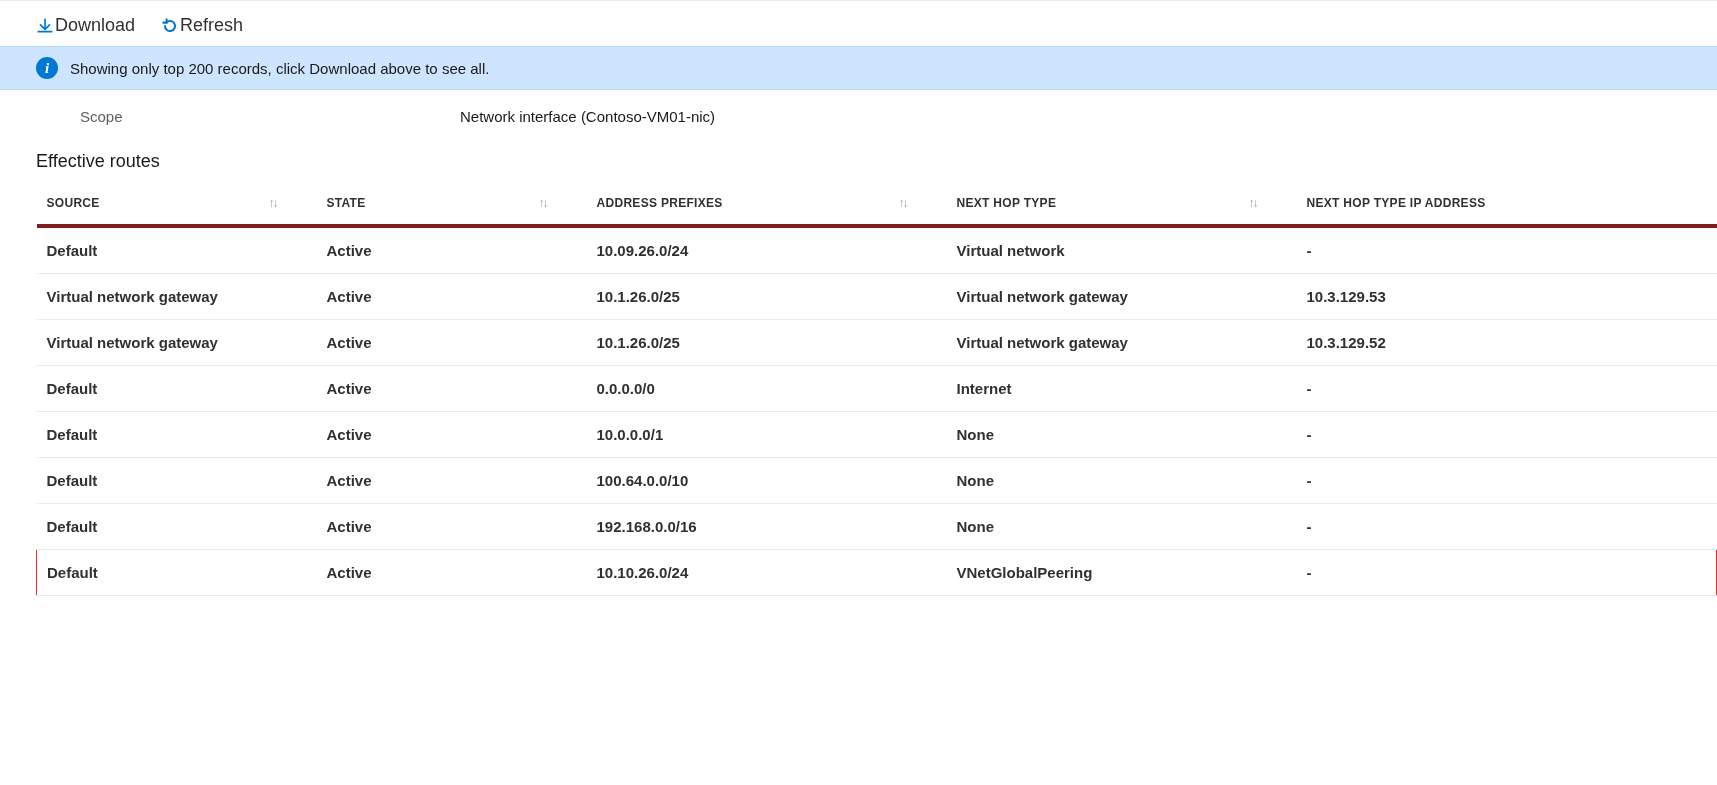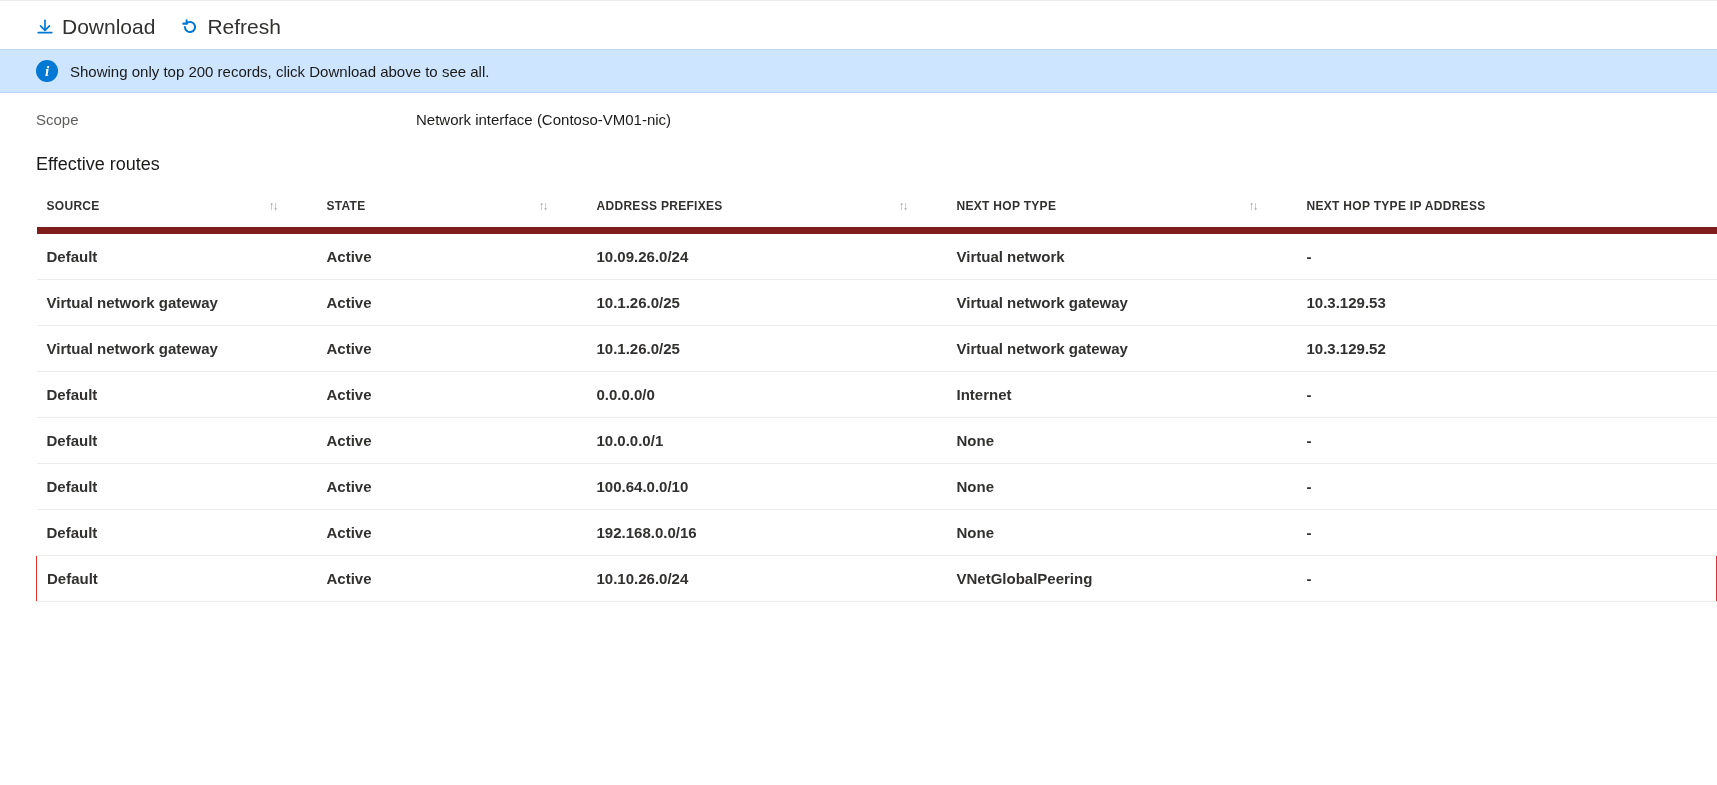--- a/index.html
+++ b/index.html
@@ -20,23 +20,23 @@
   }
   .toolbar {
     display: flex;
     align-items: center;
     gap: 26px;
     padding: 0 36px 10px 36px;
   }
   .tb-btn {
     display: inline-flex;
     align-items: center;
-    gap: 8px;
+    gap: 1px;
     cursor: pointer;
-    font-size: 21px;
+    font-size: 18px;
     color: #323130;
   }
   .tb-btn .icon {
     color: #0078d4;
     display: inline-flex;
     align-items: center;
   }
   .info-banner {
     display: flex;
     align-items: center;
@@ -65,20 +65,21 @@
   }
   .scope-row {
     display: flex;
     align-items: center;
     padding: 18px 36px 4px 36px;
     font-size: 15px;
   }
   .scope-row .label {
     width: 380px;
     color: #605e5c;
+    margin-left: 44px;
   }
   .scope-row .value {
     color: #1b1a19;
     text-align: right;
   }
   .section-title {
     padding: 22px 56px 10px 36px;
     font-size: 18px;
     color: #1b1a19;
   }
@@ -89,21 +90,21 @@
     table-layout: fixed;
   }
   table.routes thead th {
     text-align: left;
     font-size: 12px;
     font-weight: 600;
     letter-spacing: 0.3px;
     text-transform: uppercase;
     color: #323130;
     padding: 14px 10px;
-    border-bottom: 7px solid #7f1d1d;
+    border-bottom: 4px solid #7f1d1d;
     position: relative;
   }
   table.routes thead th .sort-icon {
     float: right;
     color: #a19f9d;
     font-size: 12px;
     font-weight: normal;
     letter-spacing: -2px;
     margin-right: 30px;
   }

